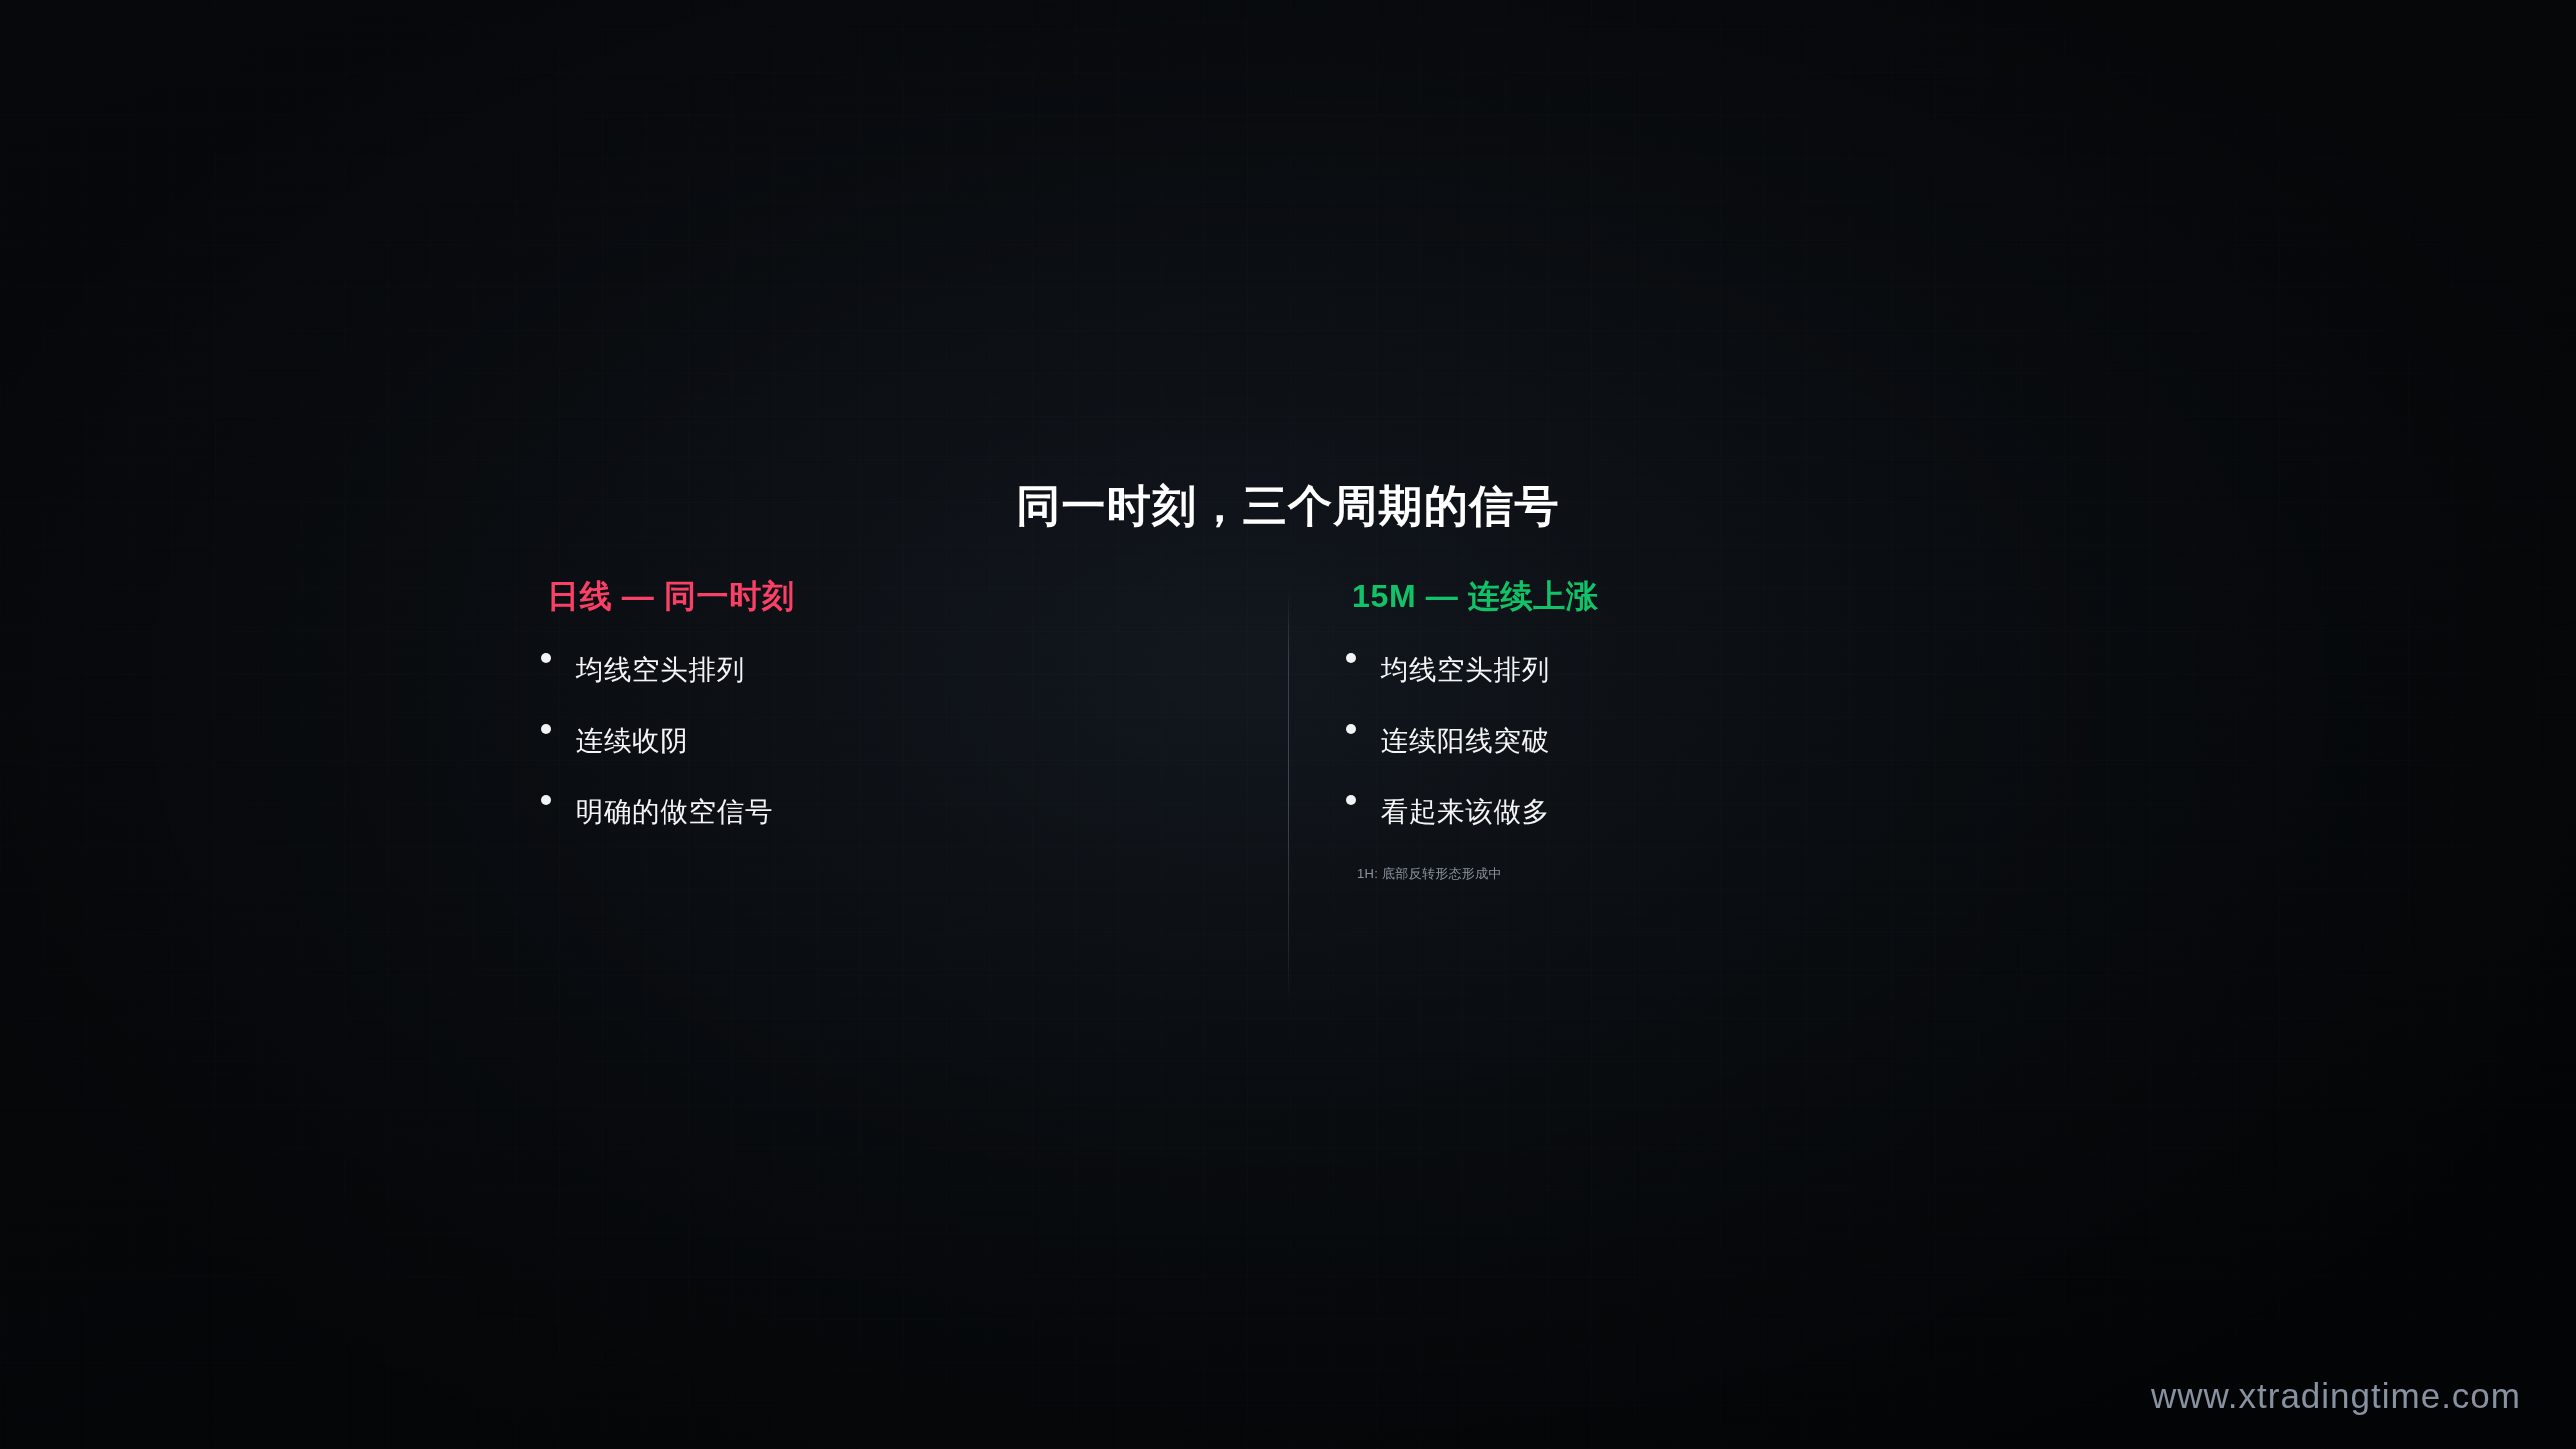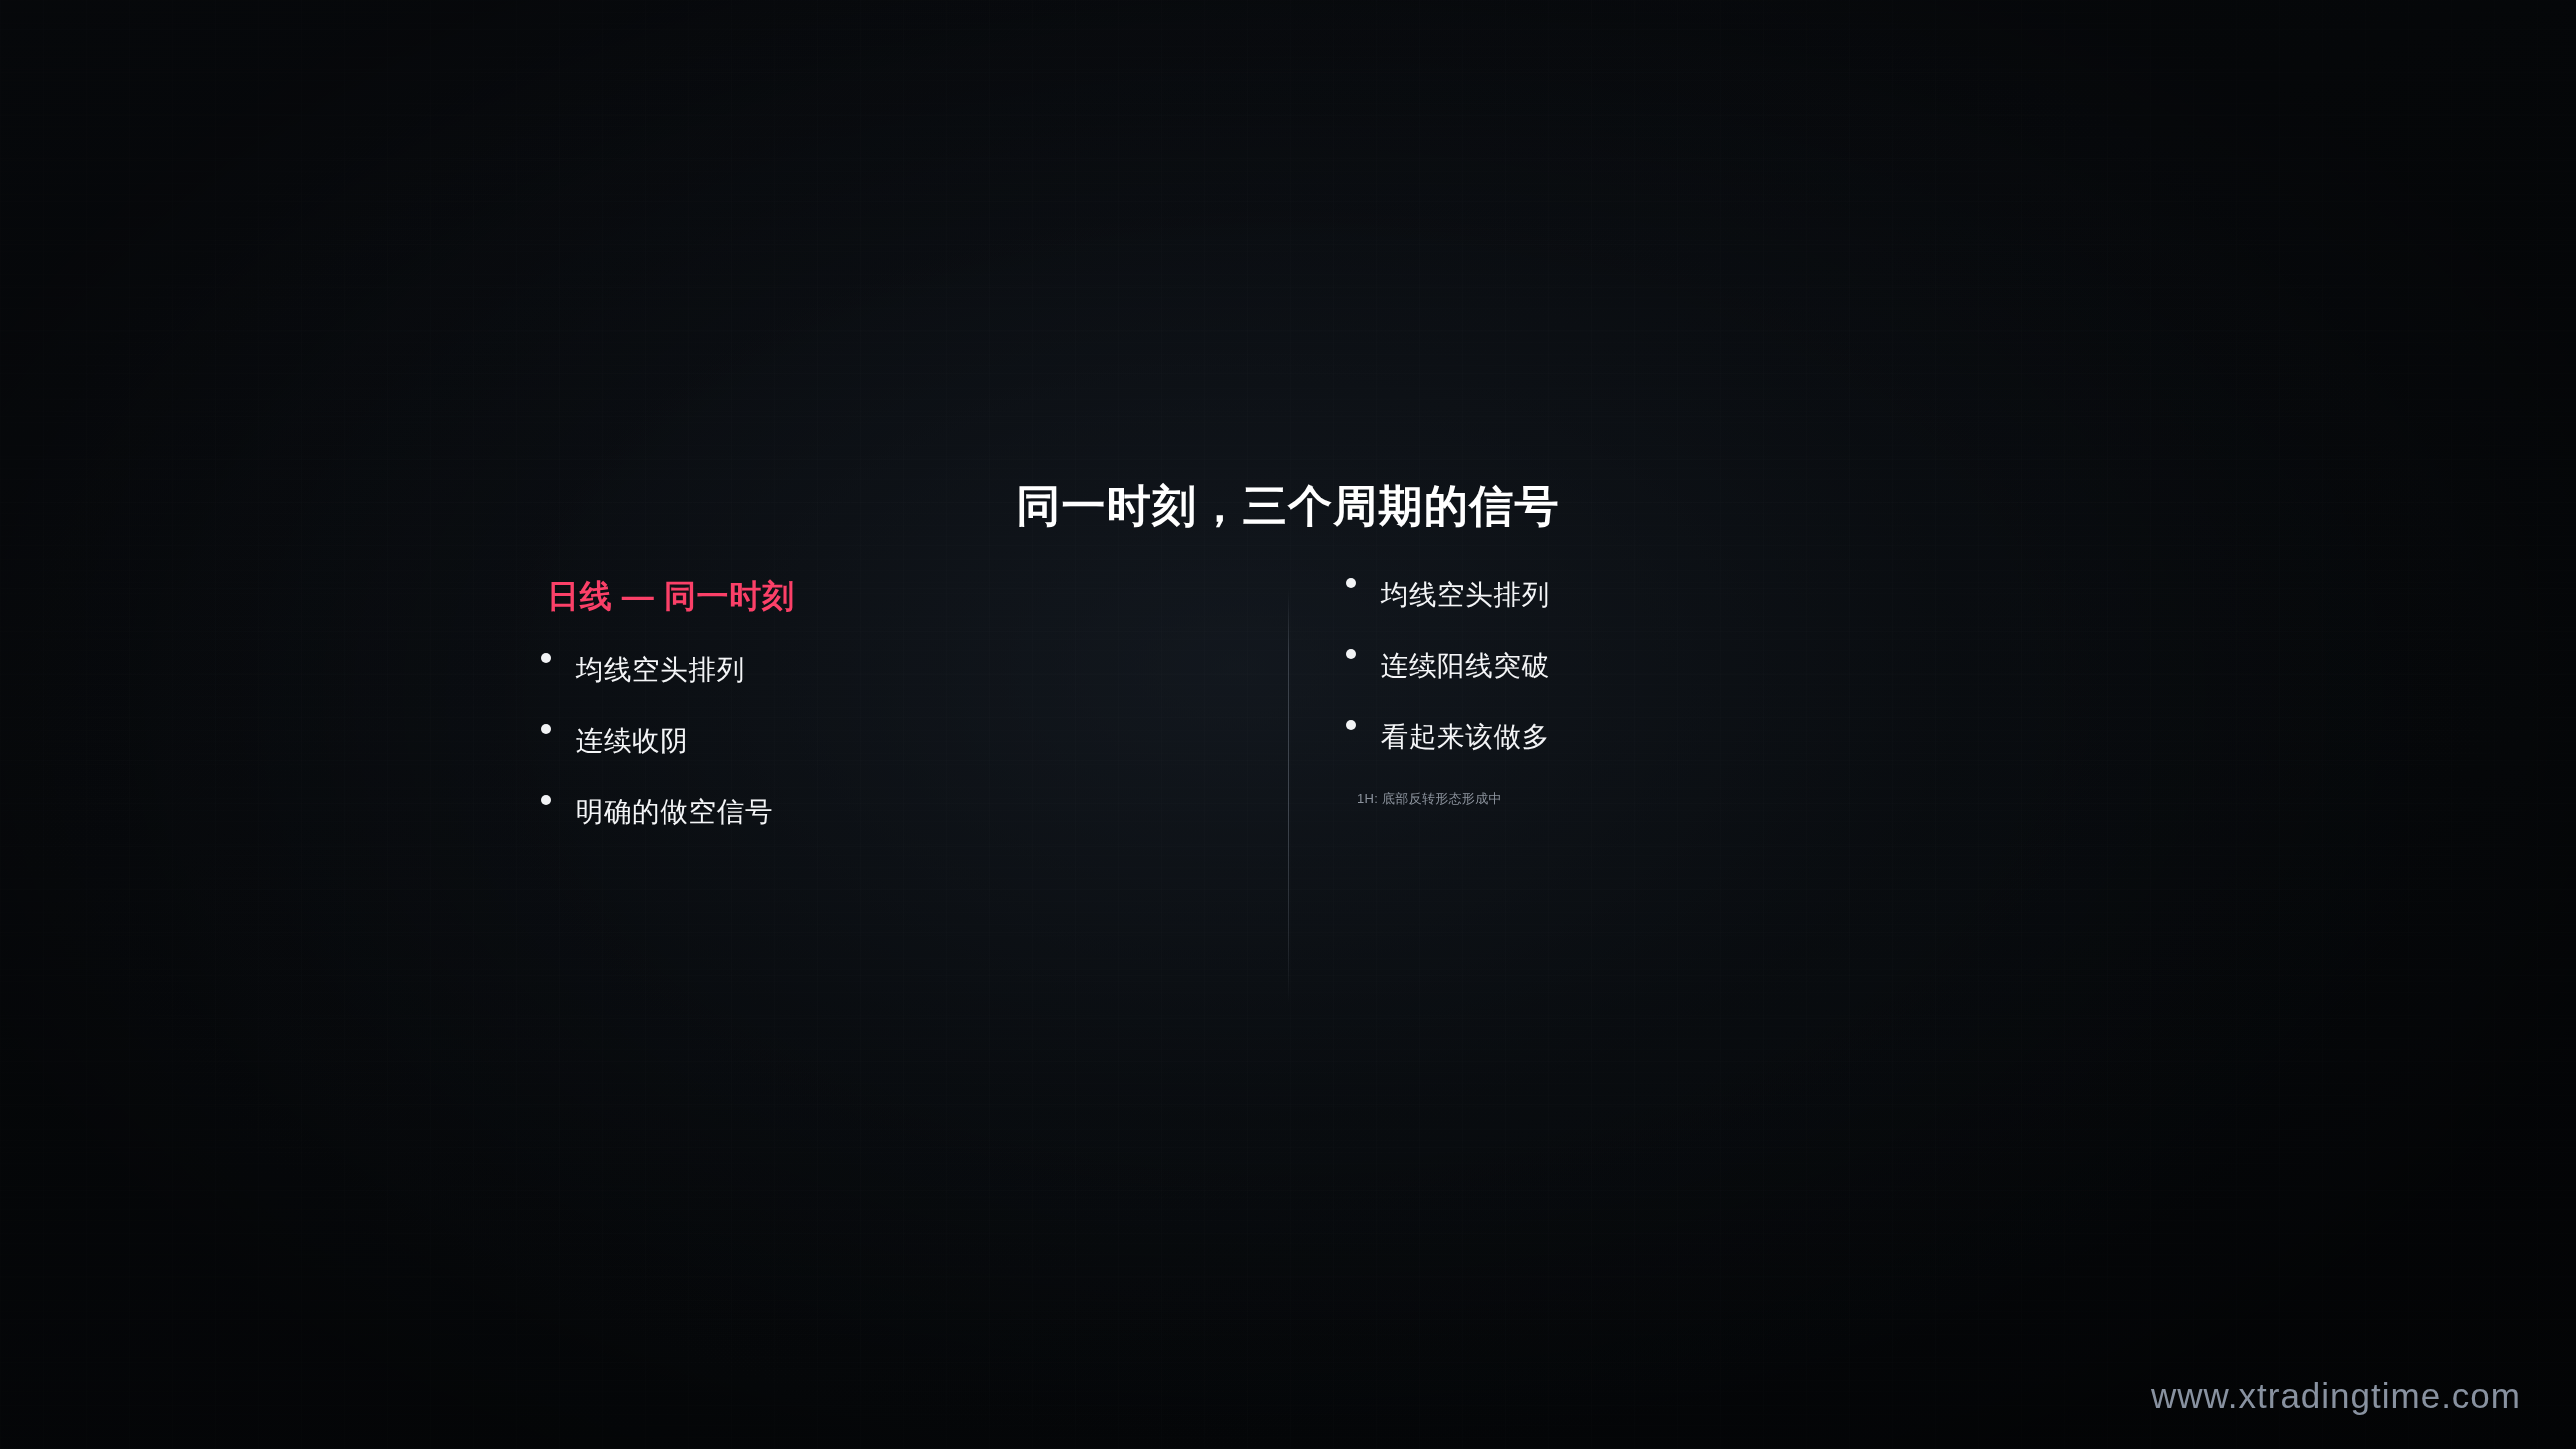--- a/index.html
+++ b/index.html
@@ -189,20 +189,23 @@
             <span class="bullet-text">连续收阴</span>
           </li>
           <li class="bullet-item">
             <span class="bullet-dot"></span>
             <span class="bullet-text">明确的做空信号</span>
           </li>
         </ul>
       </div>
 
       <div class="column right">
+        <div class="col-header" style="color: rgb(18, 194, 104);">
+          <span>15M</span><span class="tf-dash">—</span><span>连续上涨</span>
+        </div>
 
         <ul class="bullets">
           <li class="bullet-item">
             <span class="bullet-dot"></span>
             <span class="bullet-text">均线空头排列</span>
           </li>
           <li class="bullet-item">
             <span class="bullet-dot"></span>
             <span class="bullet-text">连续阳线突破</span>
           </li>

